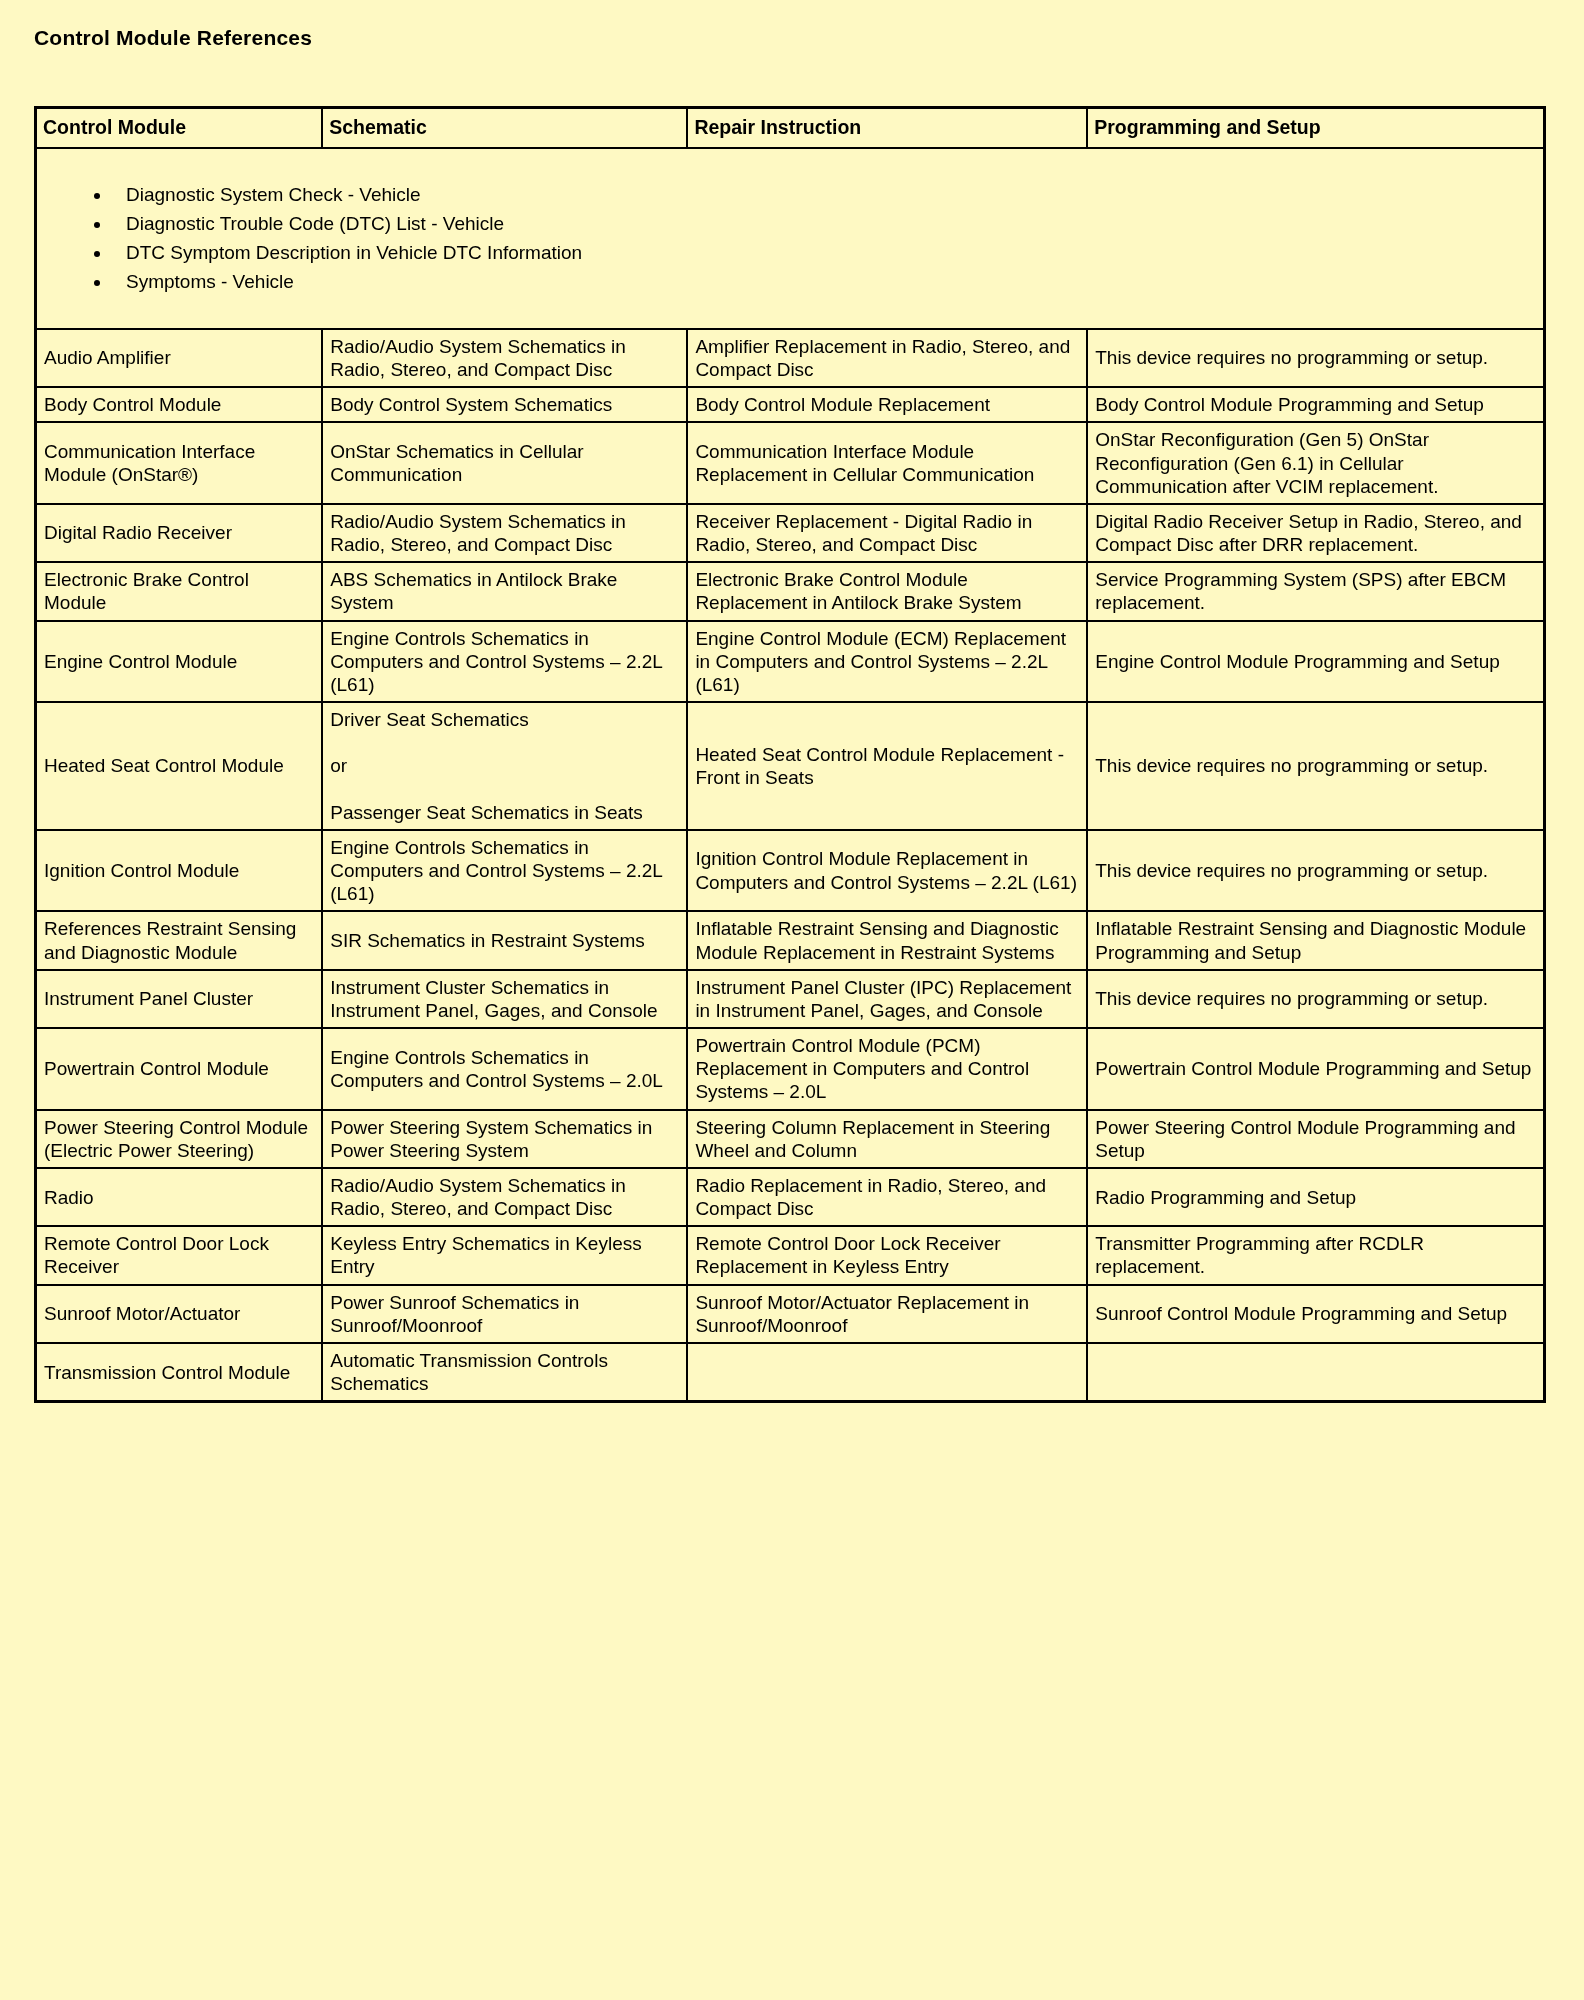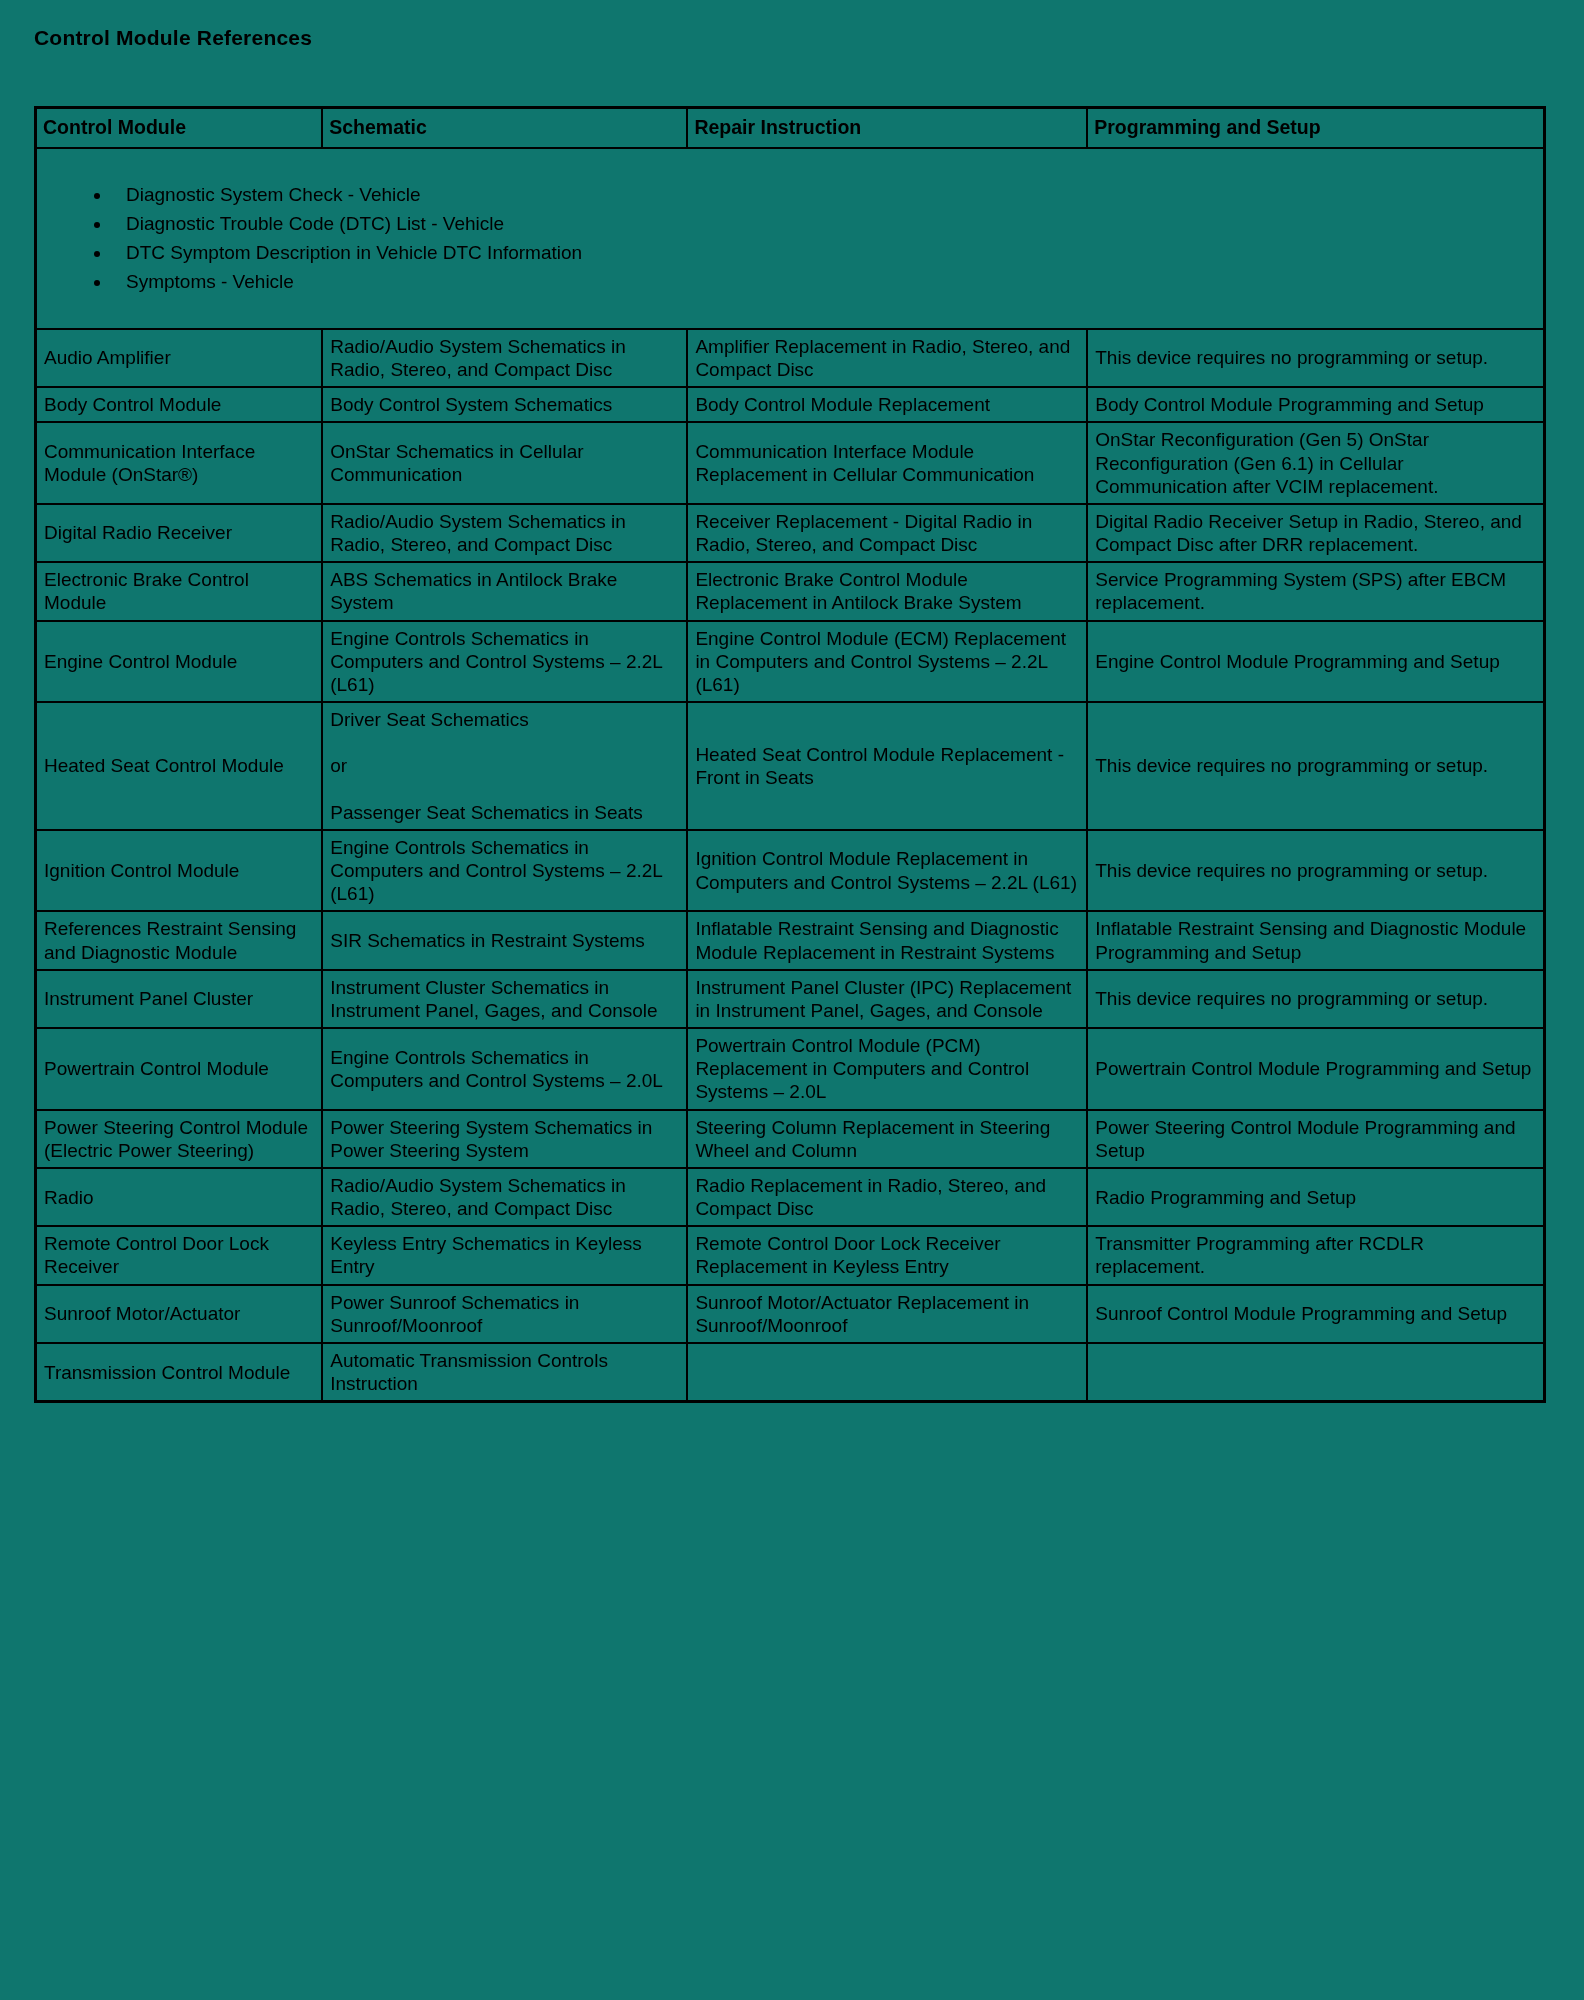--- a/index.html
+++ b/index.html
@@ -7,21 +7,21 @@
     padding: 0;
     background: #ffffff;
     color: #000000;
     font-family: "Liberation Sans", "DejaVu Sans", sans-serif;
   }
   .page {
     width: 1584px;
     min-height: 2000px;
     box-sizing: border-box;
     padding: 26px 38px 20px 34px;
-    background: #0f766e;
+    background: #fef9c3;
   }
   .page-title {
     font-size: 21px;
     font-weight: bold;
     margin: 0 0 0 0;
     letter-spacing: 0.2px;
   }
   table.cm-table {
     margin-top: 56px;
     border-collapse: collapse;
@@ -177,19 +177,19 @@
           <td>Transmitter Programming after RCDLR replacement.</td>
         </tr>
         <tr>
           <td>Sunroof Motor/Actuator</td>
           <td>Power Sunroof Schematics in Sunroof/Moonroof</td>
           <td>Sunroof Motor/Actuator Replacement in Sunroof/Moonroof</td>
           <td>Sunroof Control Module Programming and Setup</td>
         </tr>
         <tr>
           <td>Transmission Control Module</td>
-          <td>Automatic Transmission Controls Instruction</td>
+          <td>Automatic Transmission Controls Schematics</td>
           <td></td>
           <td></td>
         </tr>
       </tbody>
   </table>
 </div>
 
 </body></html>

